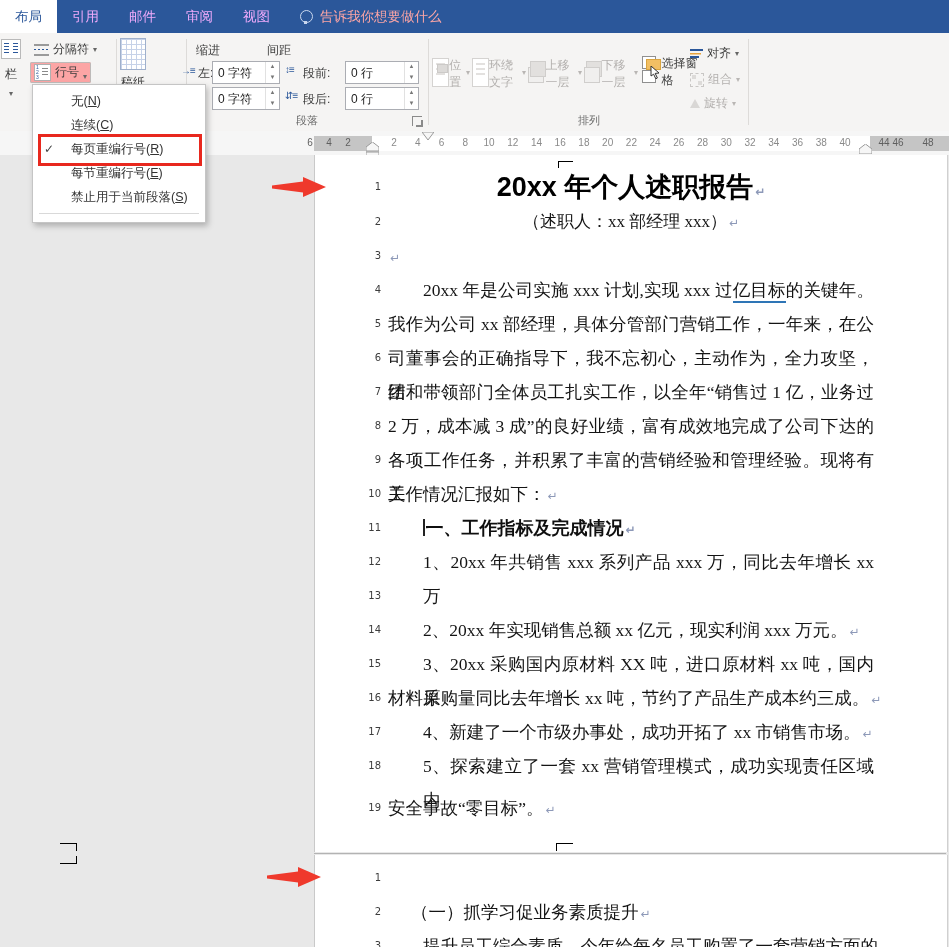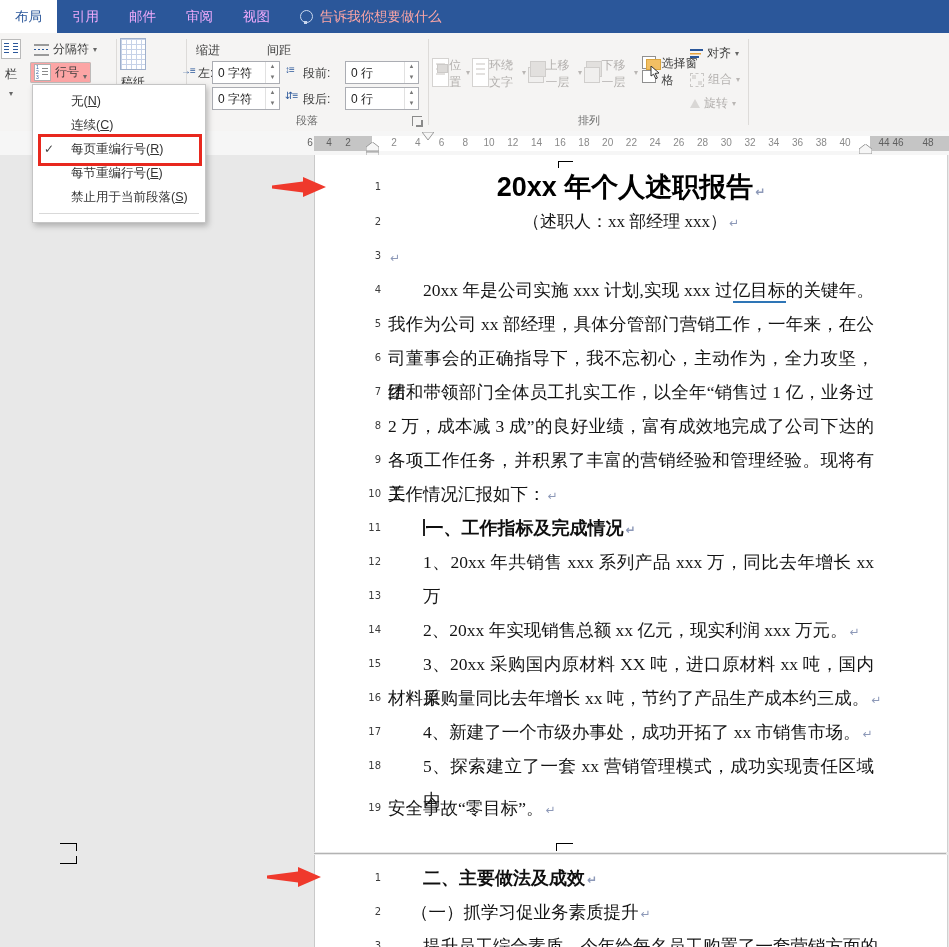--- a/index.html
+++ b/index.html
@@ -379,21 +379,20 @@
       </div>
       <div class="doc-row l-body" style="top: 628px; margin-top: 8px;">
         <span class="lnum">19</span>
         <div class="ltext">安全事故“零目标”。<span class="pilcrow">↵</span></div>
       </div>
     </div>
   <div class="pagebreak-line" style="top:698px;"></div>
   <div class="page" style="top:700px;height:92px;" id="page2">
       <div class="doc-row l-heading" style="top: 6px;">
         <span class="lnum">1</span>
-        <div class="ltext ind2">二、主要做法及成效<span class="pilcrow">↵</span></div>
       </div>
       <div class="doc-row l-body" style="top: 40px;">
         <span class="lnum">2</span>
         <div class="ltext ind1">（一）抓学习促业务素质提升<span class="pilcrow">↵</span></div>
       </div>
       <div class="doc-row l-body" style="top: 74px;">
         <span class="lnum">3</span>
         <div class="ltext ind2">提升员工综合素质，今年给每名员工购置了一套营销方面的</div>
       </div>
     </div>

